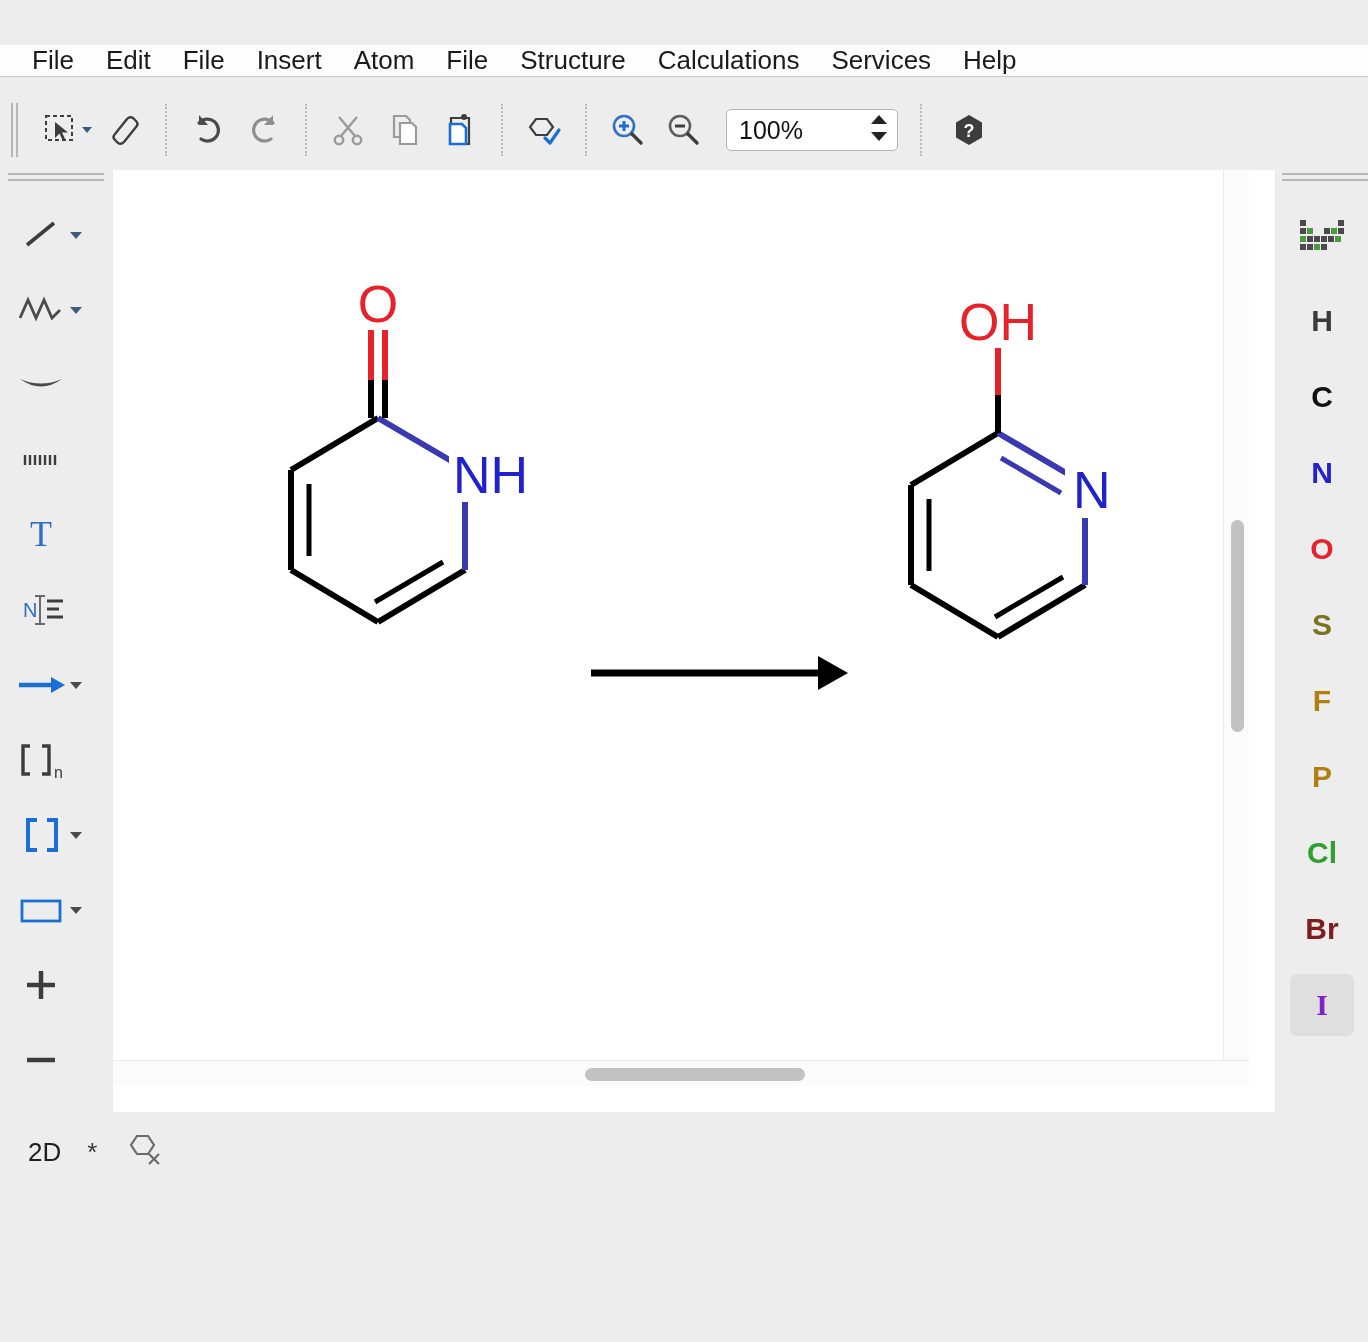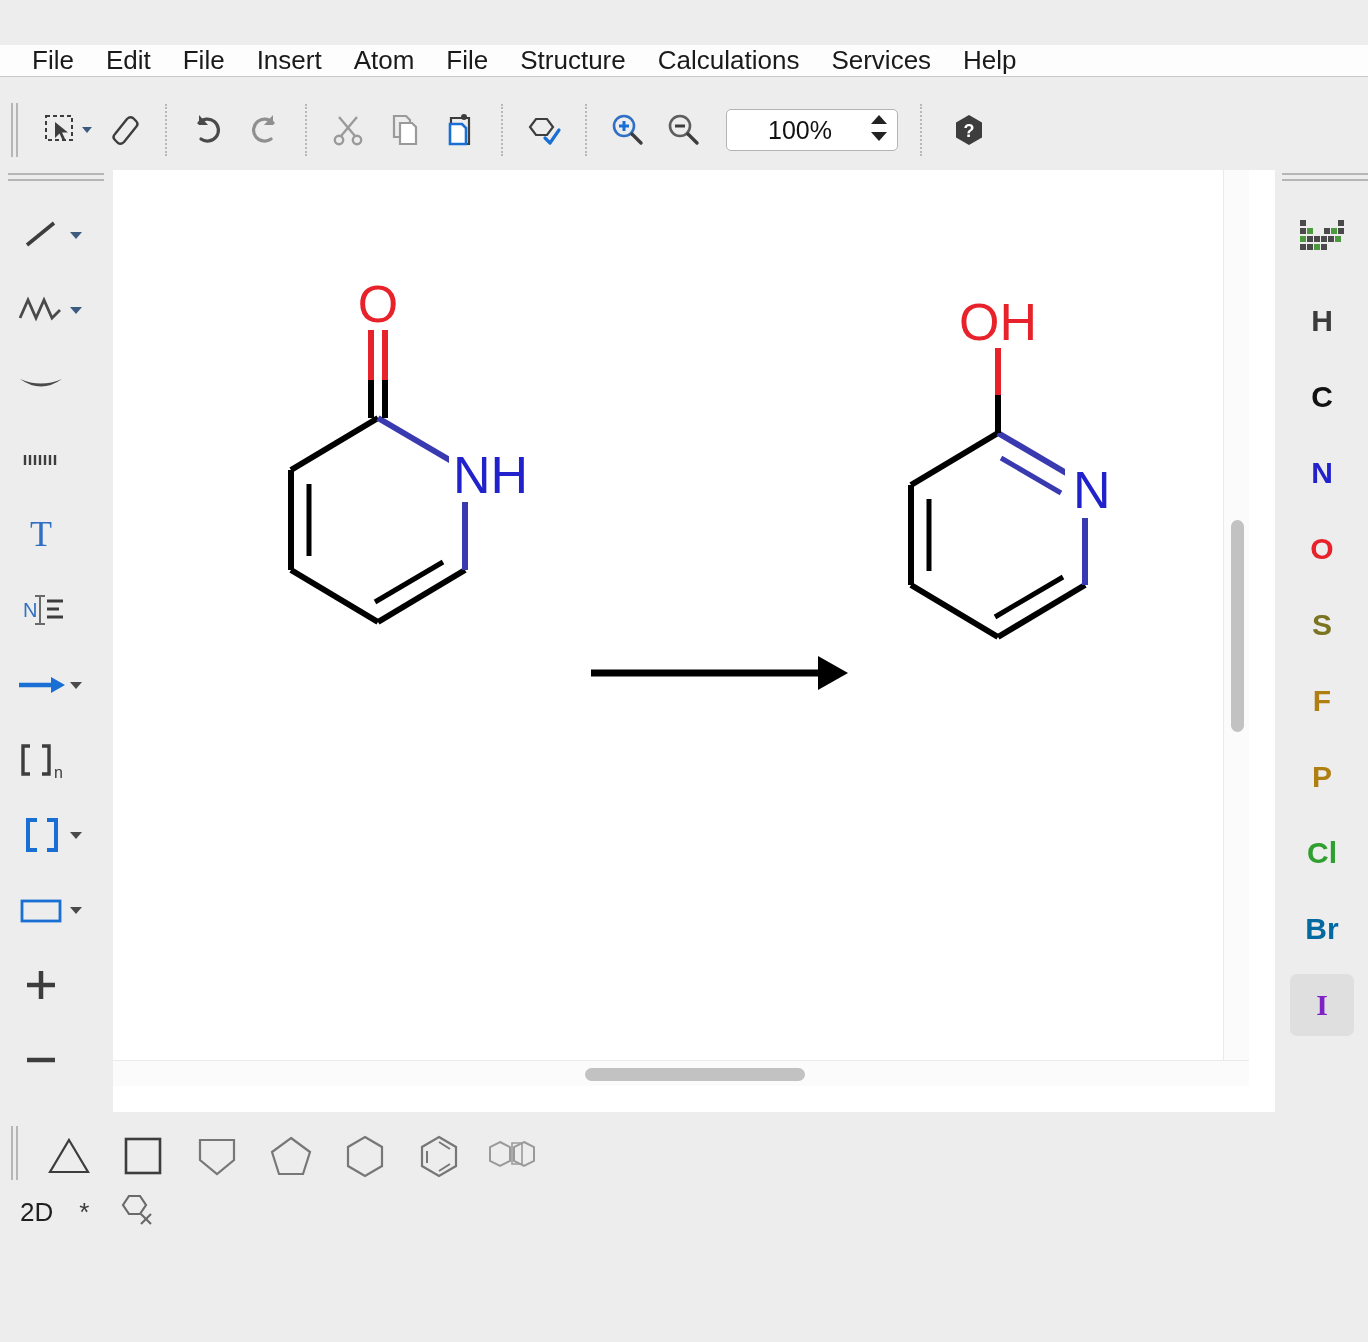--- a/index.html
+++ b/index.html
@@ -75,21 +75,21 @@
   }
   .tb-btn svg { display: block; }
   .caret-small {
     width: 0; height: 0; margin-left: -6px; margin-right: 4px;
     border-left: 5px solid transparent; border-right: 5px solid transparent;
     border-top: 6px solid #3d5a80;
   }
   .zoom-field {
     width: 172px; height: 42px; margin-left: 14px;
     background: #ffffff; border: 1px solid #b4b4b4; border-radius: 5px;
-    display: flex; align-items: center; position: relative; text-align: center;
+    display: flex; align-items: center; position: relative;
   }
   .zoom-val {
     font-size: 25px; color: #111; padding-left: 12px; flex: 1;
   }
   .stepper {
     width: 34px; height: 40px; position: relative; margin-right: 2px;
   }
   .stepper::before, .stepper::after {
     content: ""; position: absolute; left: 10px; width: 0; height: 0;
     border-left: 8px solid transparent; border-right: 8px solid transparent;
@@ -171,22 +171,22 @@
     background: #ededed; display: flex; align-items: center;
   }
   .ring-btn {
     width: 74px; height: 68px;
     display: flex; align-items: center; justify-content: center;
     cursor: default; border-radius: 4px;
   }
 
   
   .statusbar {
-    position: absolute; top: 1184px; left: 0; width: 1368px; height: 56px;
-    background: #ededed; display: flex; align-items: center; padding-left: 20px;
+    position: absolute; top: 1124px; left: 0; width: 1368px; height: 56px;
+    background: #ededed; display: flex; align-items: center; padding-left: 28px;
   }
   .st-text { font-size: 26px; color: #1f1f1f; margin-right: 26px; }
   .st-star { font-size: 26px; color: #3a3a3a; margin-right: 30px; }
 
   
   .footer {
     position: absolute; top: 1252px; left: 0; width: 1368px; height: 90px;
     background: #ededed;
   }
 </style>
@@ -533,21 +533,21 @@
     </div>
 
     <div class="el-btn" style="top:118px; color:#3b3b3b;">H</div>
     <div class="el-btn" style="top:194px; color:#111111;">C</div>
     <div class="el-btn" style="top:270px; color:#2222cc;">N</div>
     <div class="el-btn" style="top:346px; color:#e8222a;">O</div>
     <div class="el-btn" style="top:422px; color:#7a7320;">S</div>
     <div class="el-btn" style="top:498px; color:#b07f11;">F</div>
     <div class="el-btn" style="top:574px; color:#b07f11;">P</div>
     <div class="el-btn" style="top:650px; color:#2fa02f;">Cl</div>
-    <div class="el-btn" style="top:726px; color:#0369a1;">Br</div>
+    <div class="el-btn" style="top:726px; color:#7f1d1d;">Br</div>
     <div class="el-btn selected" style="top:802px; color:#7e22c6; font-family:'Liberation Serif',serif;">I</div>
   </div>
 
   <div class="ringbar">
     <div class="grip" style="height:60px;"></div>
 
     <div class="ring-btn">
       <svg width="52" height="48" viewBox="0 0 52 48">
         <polygon points="26,8 45,40 7,40" fill="none" stroke="#3d3d3d" stroke-width="2.2"></polygon>
       </svg>

